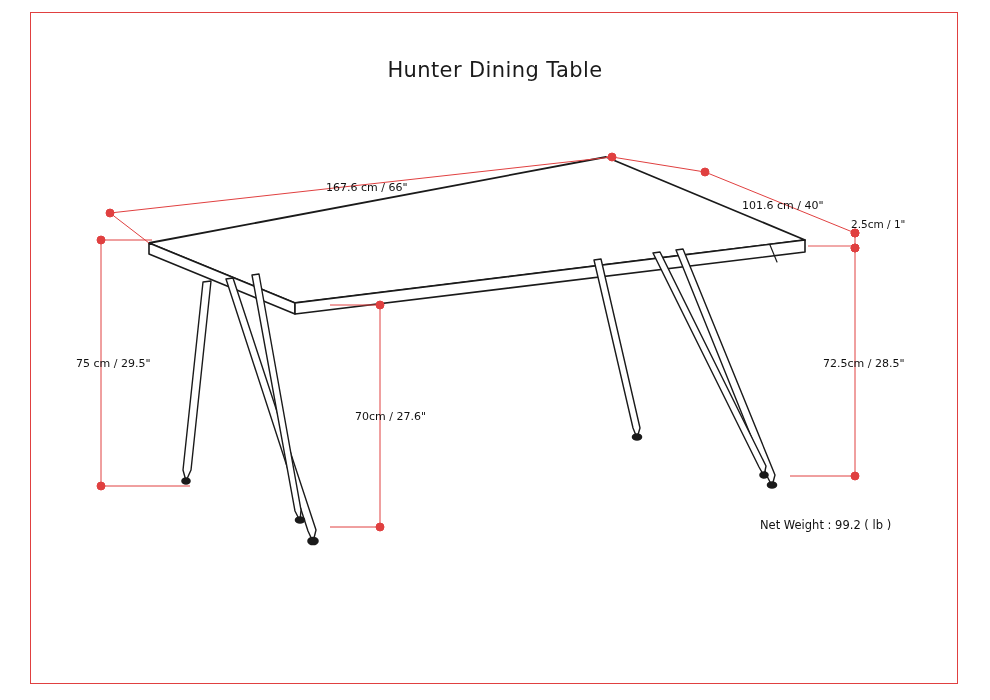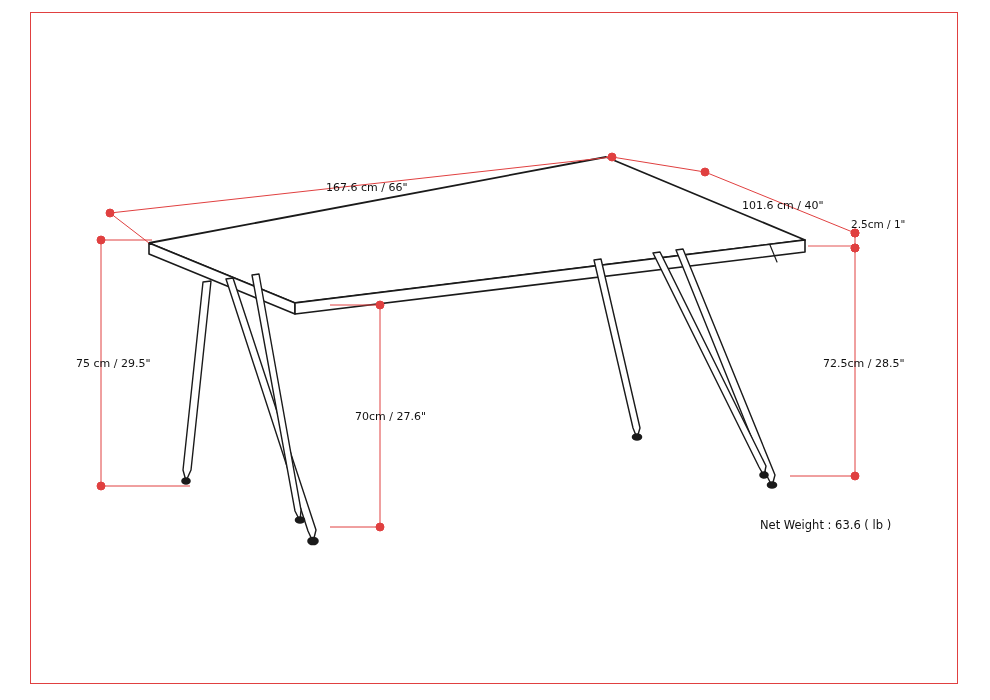--- a/index.html
+++ b/index.html
@@ -64,20 +64,21 @@
     font-family: "DejaVu Sans", sans-serif;
   }
 </style>
 </head>
 <body>
 
 <div id="page">
 
   <div id="border-frame"></div>
 
+  <div id="title">Hunter Dining Table</div>
 
   <svg id="drawing" viewBox="0 0 990 700" xmlns="http://www.w3.org/2000/svg">
 
     <g fill="none" stroke="#1a1a1a" stroke-width="1.6" stroke-linejoin="round" stroke-linecap="round">
 
       <polygon points="149,243 606,157 805,240 295,303" fill="#ffffff" stroke="#1a1a1a" stroke-width="1.8"></polygon>
 
       <polygon points="149,243 295,303 295,314 149,254" fill="#ffffff" stroke="#1a1a1a" stroke-width="1.6"></polygon>
       <polygon points="295,303 805,240 805,252 295,314" fill="#ffffff" stroke="#1a1a1a" stroke-width="1.6"></polygon>
 
@@ -139,15 +140,15 @@
     </g>
   </svg>
 
   <div class="dim-label" style="left:326px; top:181px;">167.6 cm / 66"</div>
   <div class="dim-label" style="left:742px; top:199px;">101.6 cm / 40"</div>
   <div class="dim-label small" style="left:851px; top:218px;">2.5cm / 1"</div>
   <div class="dim-label" style="left:76px; top:357px;">75 cm / 29.5"</div>
   <div class="dim-label" style="left:355px; top:410px;">70cm / 27.6"</div>
   <div class="dim-label" style="left:823px; top:357px;">72.5cm / 28.5"</div>
 
-  <div id="net-weight">Net Weight : 63.6 ( lb )</div>
+  <div id="net-weight">Net Weight : 99.2 ( lb )</div>
 
 </div>
 
 </body></html>

